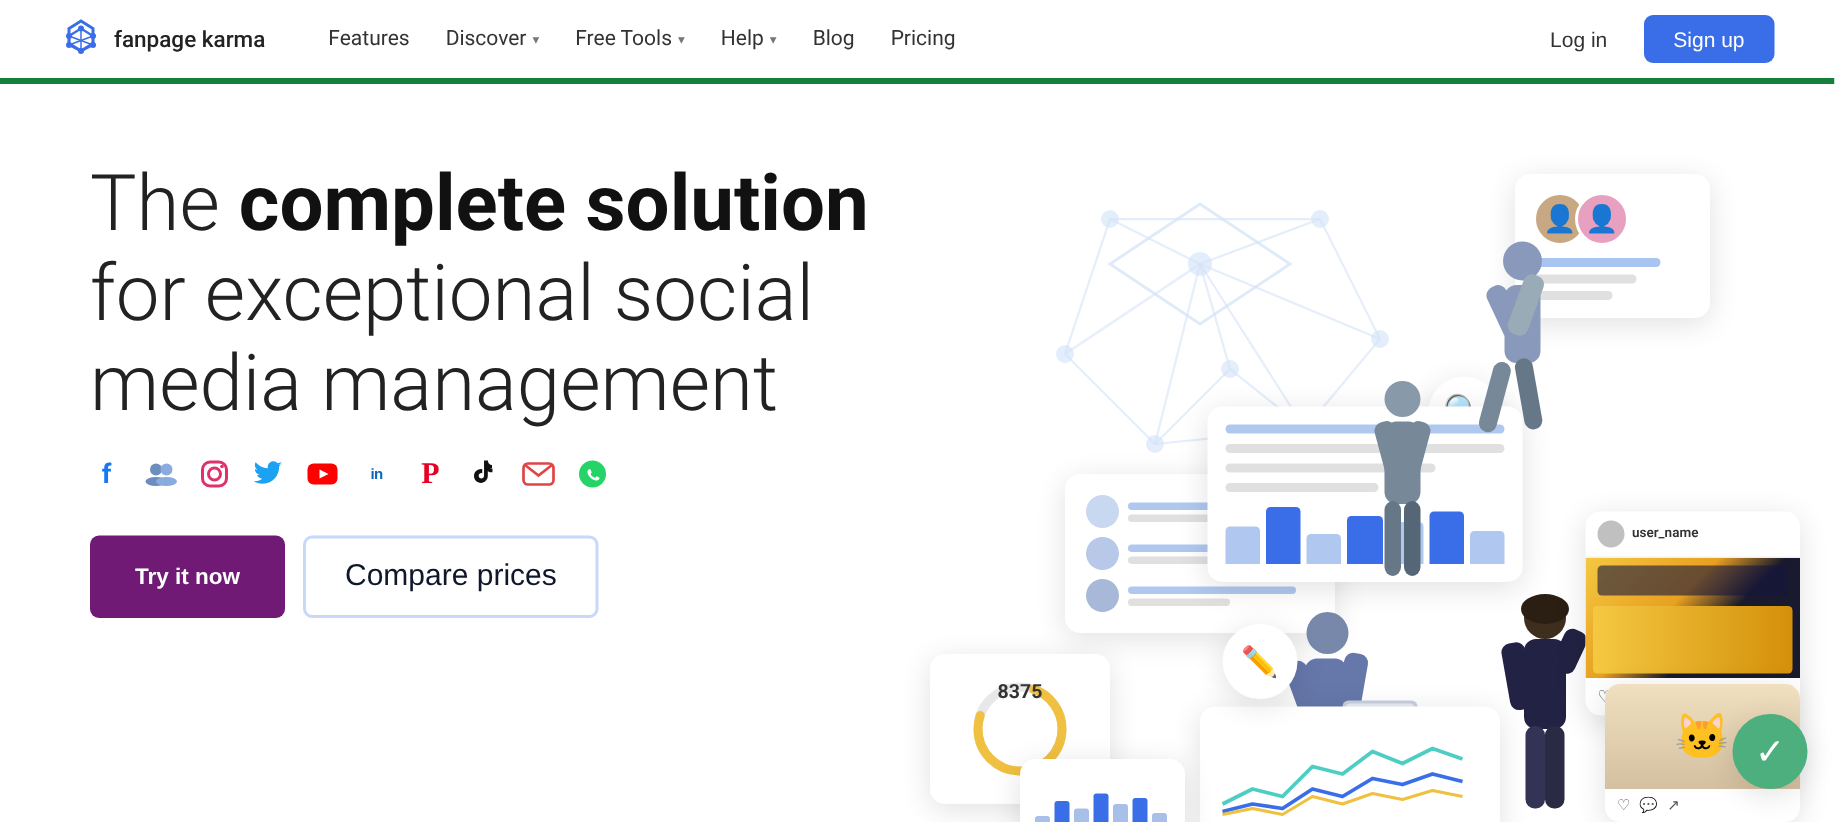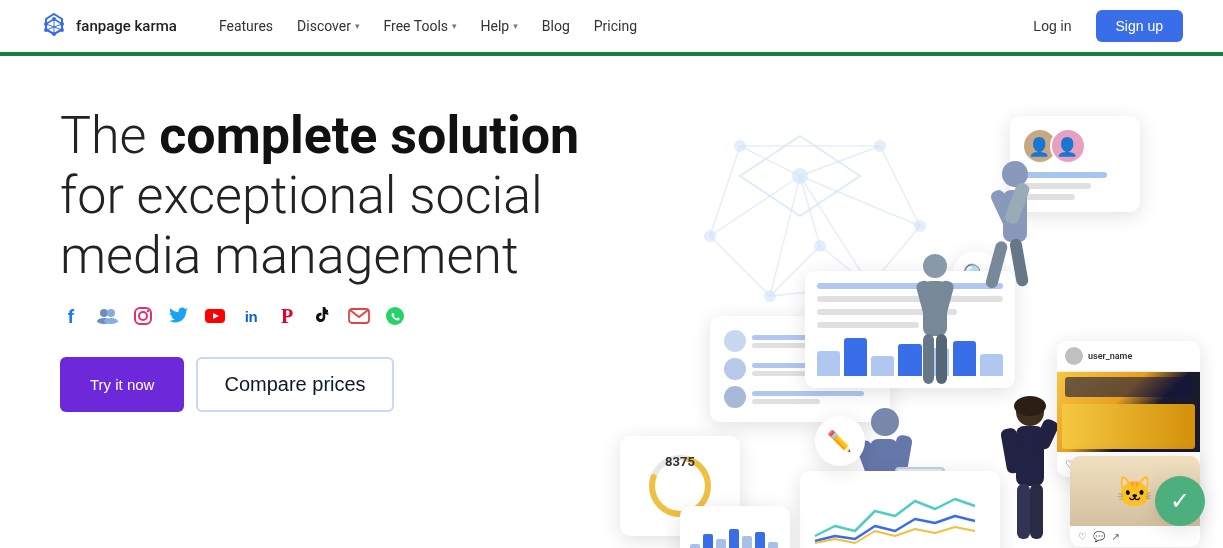--- a/index.html
+++ b/index.html
@@ -140,27 +140,27 @@
     .si-pi { color: #e60023; }
     .si-tk { color: #111; }
     .si-em { color: #e04545; }
     .si-wa { color: #25d366; }
 
     .hero-buttons {
       display: flex;
       gap: 12px;
     }
     .btn-try {
-      background: #6d28d9;
+      background: #701a75;
       color: #fff;
       border: none;
       border-radius: 6px;
       padding: 14px 30px;
       font-size: 15px;
-      font-weight: 400;
+      font-weight: 700;
       cursor: pointer;
     }
     .btn-compare {
       background: #fff;
       color: #0f172a;
       border: 2px solid #c8d8f8;
       border-radius: 6px;
       padding: 14px 26px;
       font-size: 20px;
       cursor: pointer;
@@ -558,21 +558,21 @@
           </svg>
       </span>
 
       <span class="social-icon si-yt">
         <svg width="22" height="16" viewBox="0 0 22 16">
             <rect x="1" y="1" width="20" height="14" rx="4" fill="#ff0000"></rect>
             <polygon points="9,5 9,11 15,8" fill="white"></polygon>
           </svg>
       </span>
 
-      <span class="social-icon si-li" style="font-size:15px;font-weight:700;color:#0a66c2;font-family:sans-serif;letter-spacing:-0.5px;">in</span>
+      <span class="social-icon si-li" style="font-size:10px;font-weight:700;color:#0a66c2;font-family:sans-serif;letter-spacing:-0.5px;">in</span>
 
       <span class="social-icon si-pi" style="font-size:20px;font-weight:700;color:#e60023;font-family:serif;">P</span>
 
       <span class="social-icon si-tk">
         <svg width="18" height="20" viewBox="0 0 18 20">
             <path d="M14 4c-1.5 0-2.7-1.2-2.7-2.7V1h-2.6v10.2c0 1-.8 1.8-1.8 1.8s-1.8-.8-1.8-1.8.8-1.8 1.8-1.8c.2 0 .4 0 .6.1V6.8c-.2 0-.4-.1-.6-.1C4.1 6.7 2 8.8 2 11.4s2.1 4.6 4.6 4.6 4.6-2.1 4.6-4.6V8.1c.9.5 2 .8 3.1.8V6.4c-.2 0-.3 0-.5 0-.5-.1-.9-.2-1.3-.4H14z" fill="#111"></path>
           </svg>
       </span>
 
       <span class="social-icon si-em">

